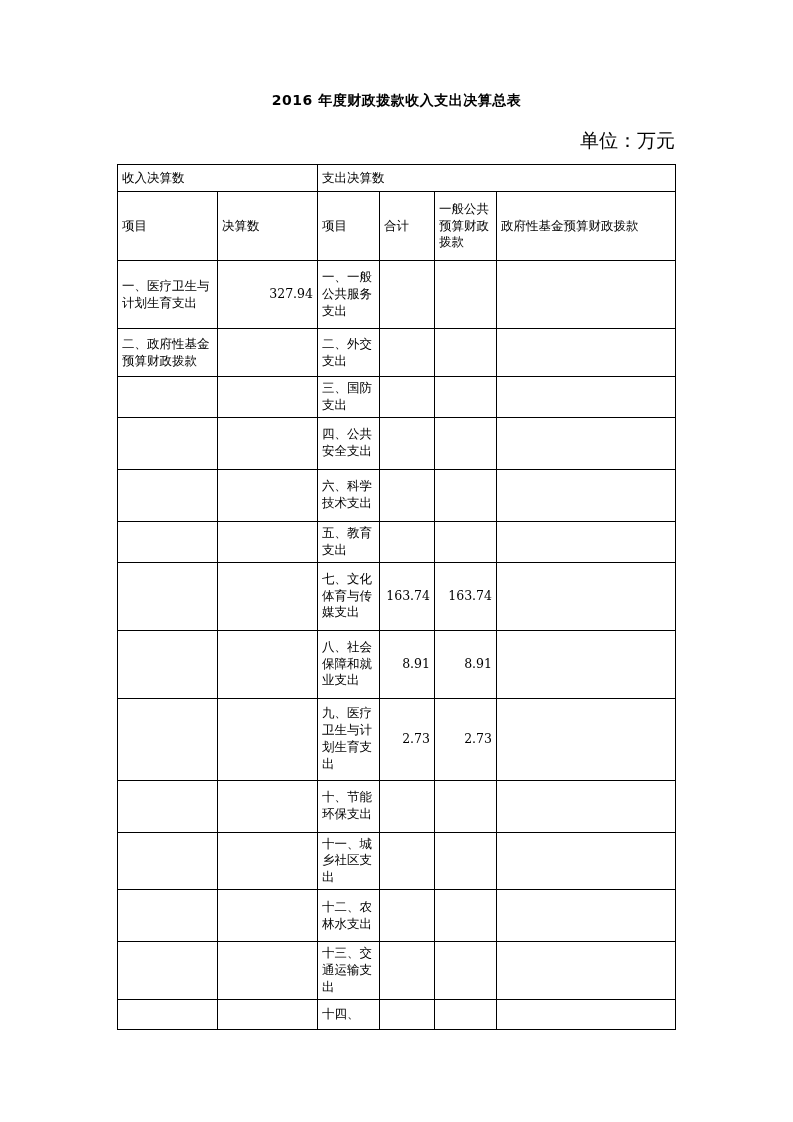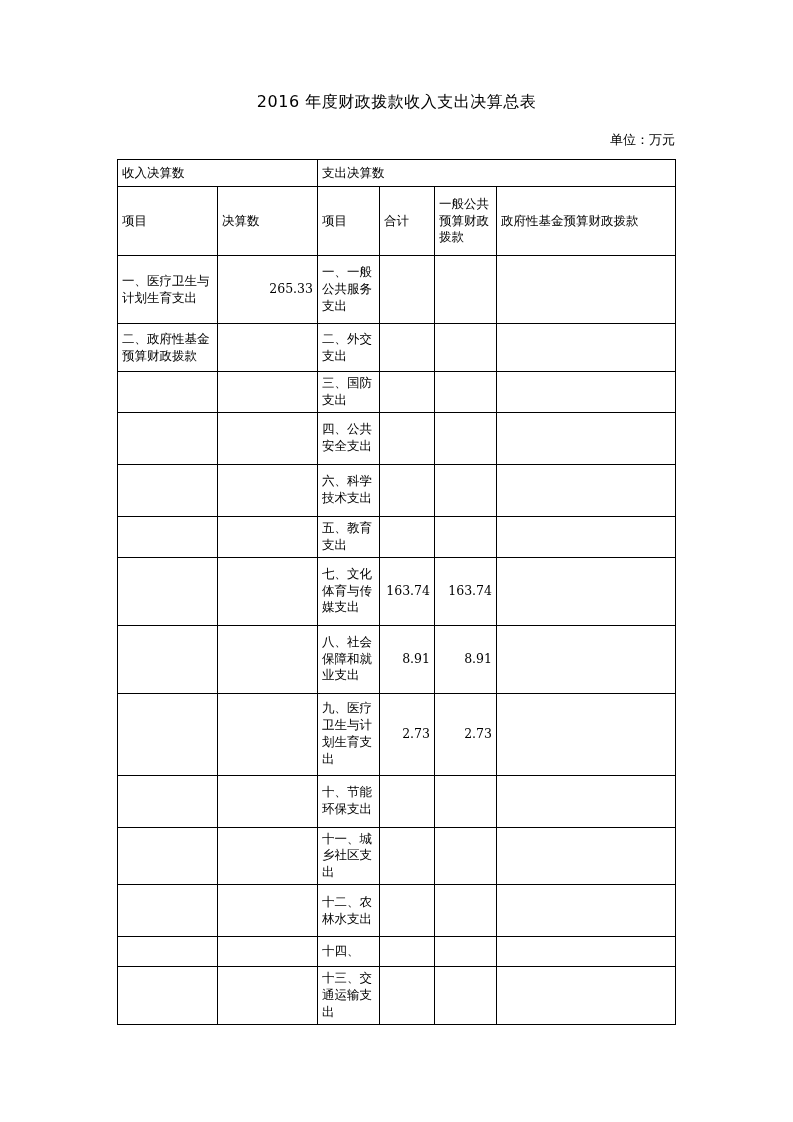--- a/index.html
+++ b/index.html
@@ -16,28 +16,28 @@
   }
   .page {
     width: 793px;
     height: 1122px;
     box-sizing: border-box;
     padding: 0;
     position: relative;
   }
   .doc-title {
     text-align: center;
-    font-size: 16px;
+    font-size: 14px;
     letter-spacing: 0.5px;
     margin-top: 92px;
-    font-weight: normal;
+    font-weight: bold;
   }
   .unit-line {
     text-align: right;
-    font-size: 13px;
+    font-size: 19px;
     margin-top: 18px;
     margin-right: 118px;
   }
   table.main {
     border-collapse: collapse;
     margin: 10px auto 0 auto;
     width: 558px;
     table-layout: fixed;
   }
   table.main td, table.main th {
@@ -105,21 +105,21 @@
         <th class="col-head">决算数</th>
         <th class="col-head">项目</th>
         <th class="col-head">合计</th>
         <th class="col-head">一般公共预算财政拨款</th>
         <th class="col-head">政府性基金预算财政拨款</th>
       </tr>
     </thead>
     <tbody>
         <tr style="height: 68px;">
           <td class="cell-label-in">一、医疗卫生与计划生育支出</td>
-          <td class="cell-num">265.33</td>
+          <td class="cell-num">327.94</td>
           <td class="cell-label-in">一、一般公共服务支出</td>
           <td class="cell-num"></td>
           <td class="cell-num"></td>
           <td class="cell-num"></td>
         </tr>
         <tr style="height: 48px;">
           <td class="cell-label-in">二、政府性基金预算财政拨款</td>
           <td class="cell-num"></td>
           <td class="cell-label-in">二、外交支出</td>
           <td class="cell-num"></td>
@@ -199,32 +199,32 @@
           <td class="cell-num"></td>
         </tr>
         <tr style="height: 52px;">
           <td class="cell-label-in"></td>
           <td class="cell-num"></td>
           <td class="cell-label-in">十二、农林水支出</td>
           <td class="cell-num"></td>
           <td class="cell-num"></td>
           <td class="cell-num"></td>
         </tr>
+        <tr style="height: 52px;">
+          <td class="cell-label-in"></td>
+          <td class="cell-num"></td>
+          <td class="cell-label-in">十三、交通运输支出</td>
+          <td class="cell-num"></td>
+          <td class="cell-num"></td>
+          <td class="cell-num"></td>
+        </tr>
         <tr style="height: 30px;">
           <td class="cell-label-in"></td>
           <td class="cell-num"></td>
           <td class="cell-label-in">十四、</td>
-          <td class="cell-num"></td>
-          <td class="cell-num"></td>
-          <td class="cell-num"></td>
-        </tr>
-        <tr style="height: 52px;">
-          <td class="cell-label-in"></td>
-          <td class="cell-num"></td>
-          <td class="cell-label-in">十三、交通运输支出</td>
           <td class="cell-num"></td>
           <td class="cell-num"></td>
           <td class="cell-num"></td>
         </tr>
       </tbody>
   </table>
 
 </div>
 
 </body></html>

